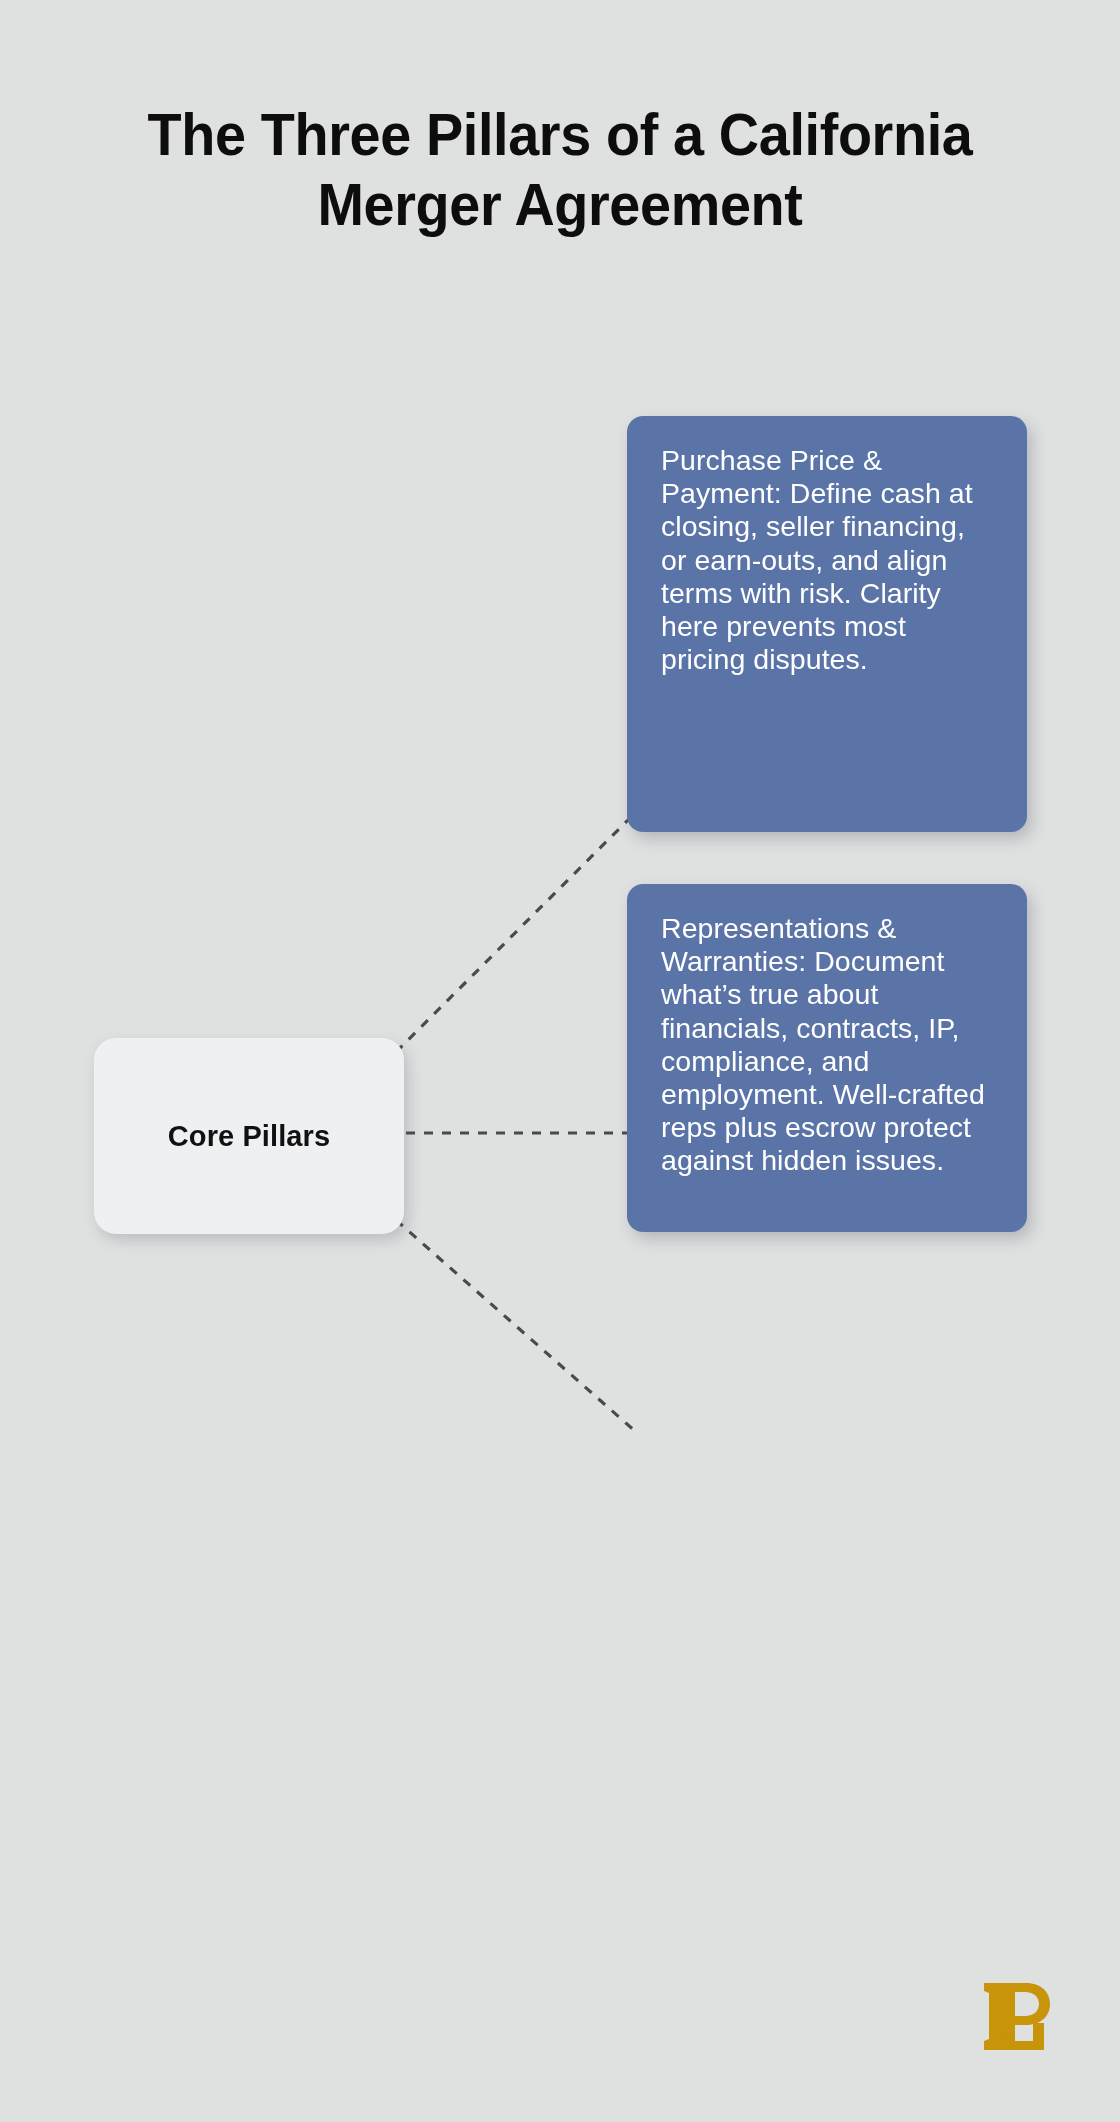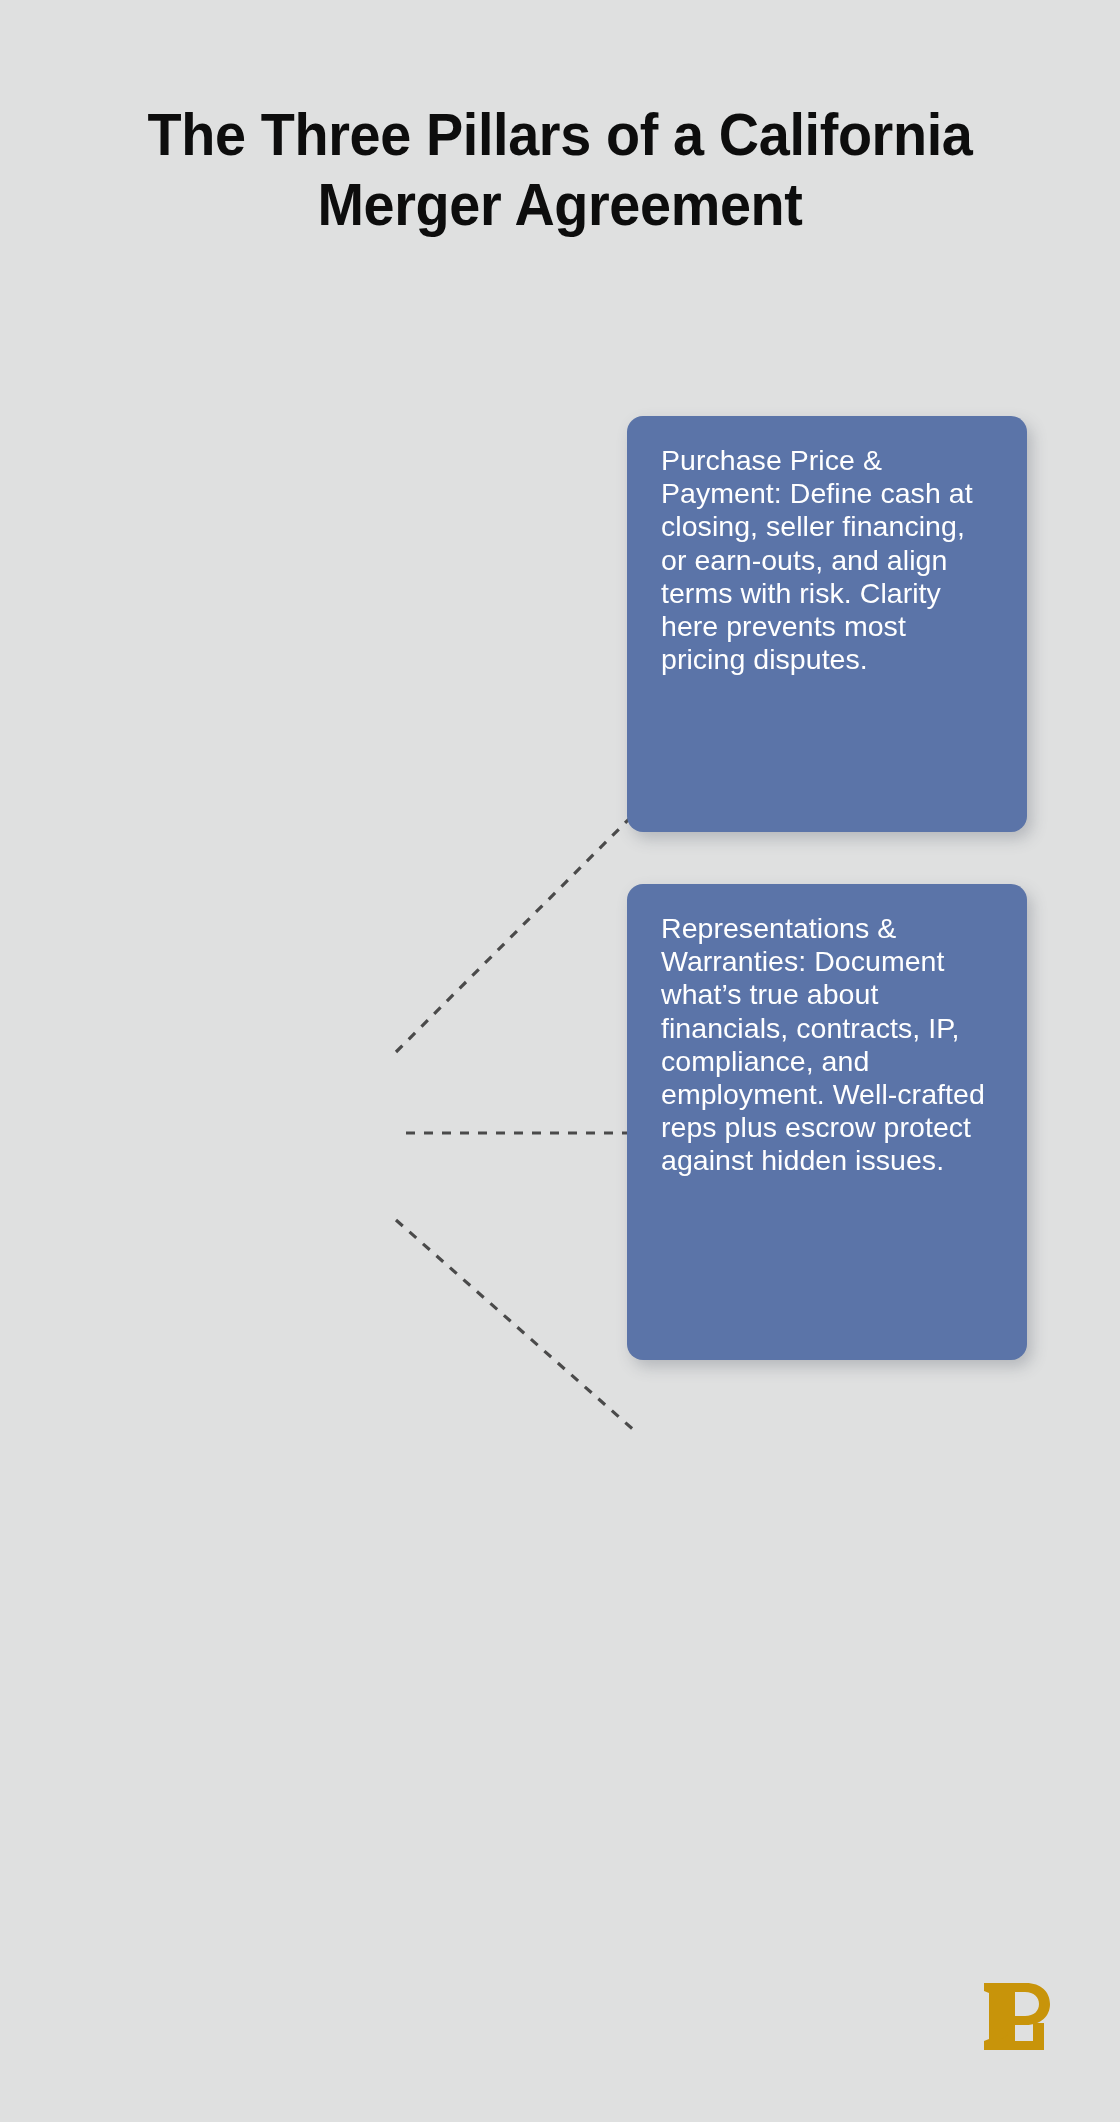--- a/index.html
+++ b/index.html
@@ -83,21 +83,21 @@
   }
   .card .body {
     font-size: 28.5px;
     line-height: 1.165;
     color: #ffffff;
     letter-spacing: 0.05px;
     white-space: pre-line;
   }
 
   #card-1 { left: 627px; top: 416px;  width: 400px; height: 416px; }
-  #card-2 { left: 627px; top: 884px;  width: 400px; height: 476px; }
+  #card-2 { left: 627px; top: 884px;  width: 400px; height: 348px; }
   #card-3 { left: 627px; top: 1404px; width: 400px; height: 456px; }
 
   
   .logo {
     position: absolute;
     left: 978px;
     top: 1980px;
     width: 74px;
     height: 82px;
   }
@@ -111,20 +111,23 @@
     <span class="tline">The Three Pillars of a California</span>
     <span class="tline">Merger Agreement</span>
   </div>
 
   <svg id="connectors" viewBox="0 0 1120 2122" xmlns="http://www.w3.org/2000/svg">
     <line x1="396" y1="1052" x2="634" y2="814" stroke="#4a4a4a" stroke-width="3.2" stroke-dasharray="9 9" fill="none"></line>
     <line x1="406" y1="1133" x2="632" y2="1133" stroke="#4a4a4a" stroke-width="3.2" stroke-dasharray="9 9" fill="none"></line>
     <line x1="396" y1="1220" x2="636" y2="1432" stroke="#4a4a4a" stroke-width="3.2" stroke-dasharray="9 9" fill="none"></line>
   </svg>
 
+  <div class="center-node">
+    <span class="label">Core Pillars</span>
+  </div>
 
   <div class="card" id="card-1">
     <div class="body">Purchase Price &amp; Payment: Define cash at closing, seller financing, or earn-outs, and align terms with risk. Clarity here prevents most pricing disputes.</div>
   </div>
 
   <div class="card" id="card-2">
     <div class="body">Representations &amp; Warranties: Document what’s true about financials, contracts, IP, compliance, and employment. Well-crafted reps plus escrow protect against hidden issues.</div>
   </div>
 
 

